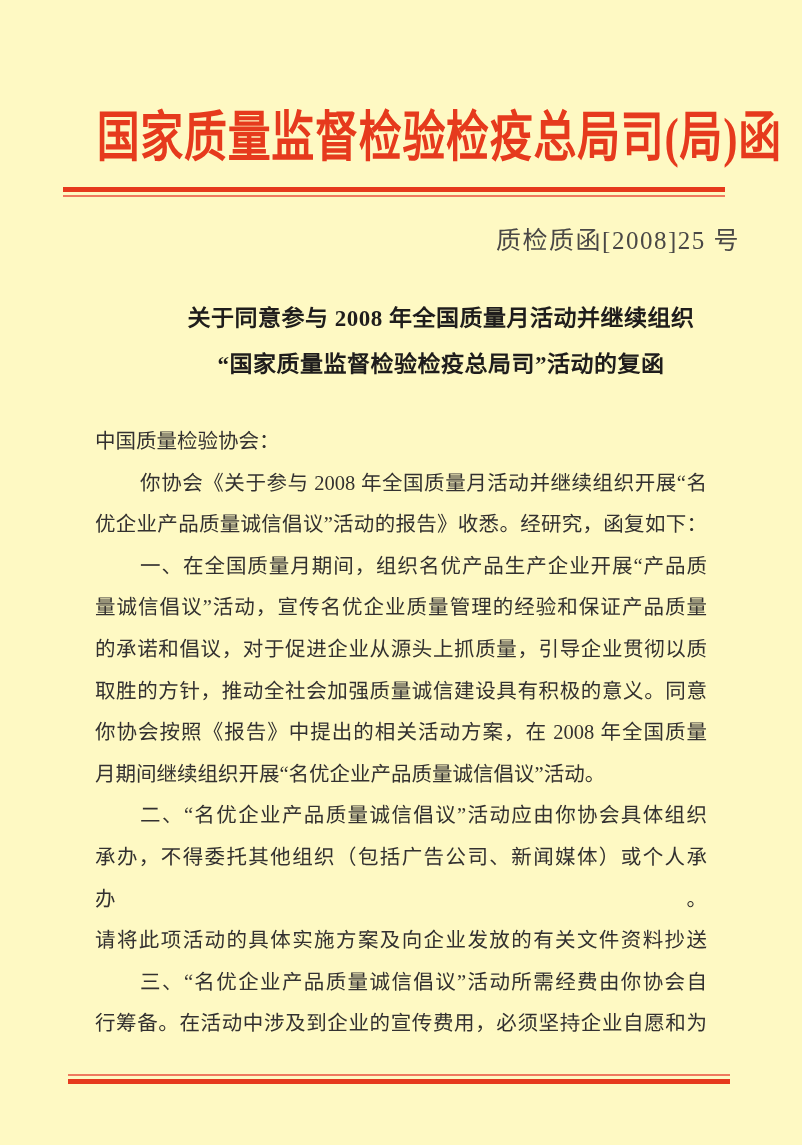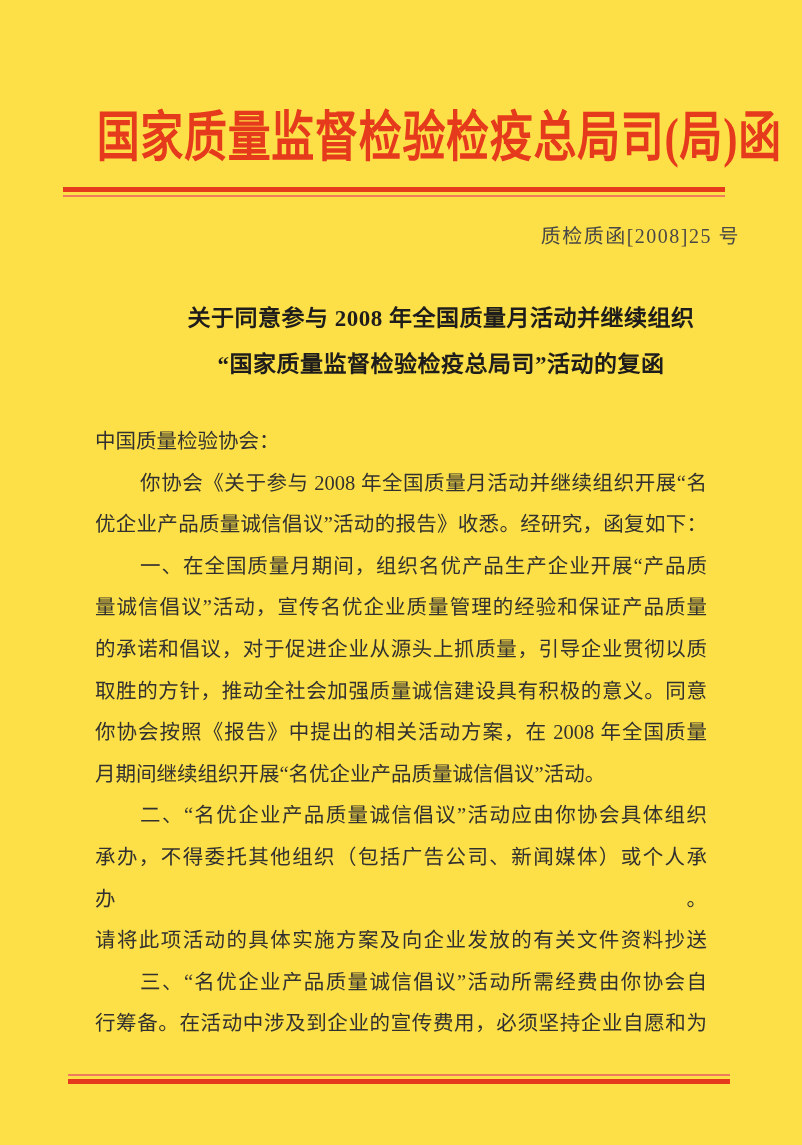--- a/index.html
+++ b/index.html
@@ -53,21 +53,21 @@
   .rule-bottom { top: 1074px; left: 68px; width: 662px; }
   .rule-bottom .bar-thin  { height: 2px; background: #ef7a5e; }
   .rule-bottom .bar-gap   { height: 3px; }
   .rule-bottom .bar-thick { height: 5px; background: var(--accent, #e63a1d); }
 
   
   .doc-number {
     position: absolute;
     top: 220px;
     right: 62px;
-    font-size: 20px;
+    font-size: 25px;
     letter-spacing: 1.5px;
     color: #4a4846;
   }
 
   
   .subject {
     position: absolute;
     top: 296px;
     left: 0;
     width: 100%;
@@ -98,21 +98,21 @@
     text-align: justify;
     text-align-last: justify;
   }
   .body-line.indent {
     text-indent: 2.2em;
   }
 </style>
 </head>
 <body>
 
-<div class="page" style="--accent: #e63a1d; background: #fde047;">
+<div class="page" style="--accent: #e63a1d; background: #fef9c3;">
 
   <div class="masthead">
     <span class="masthead-text">国家质量监督检验检疫总局司(局)函</span>
   </div>
 
   <div class="rule rule-top">
     <div class="bar bar-thick"></div>
     <div class="bar bar-gap"></div>
     <div class="bar bar-thin"></div>
   </div>

